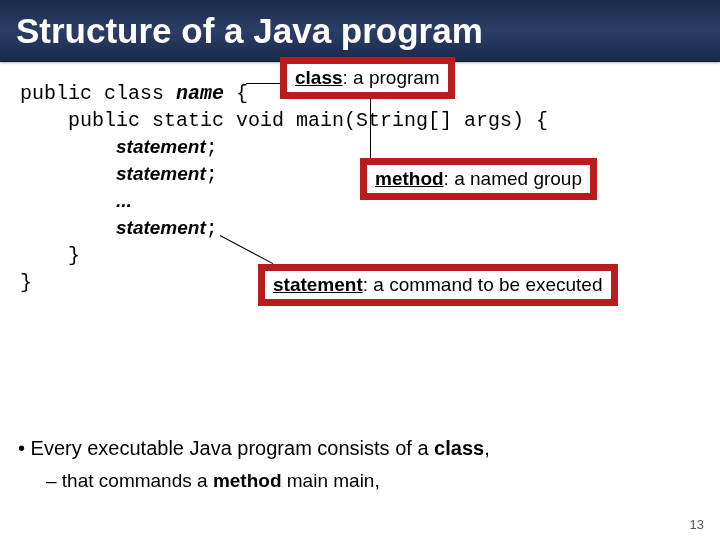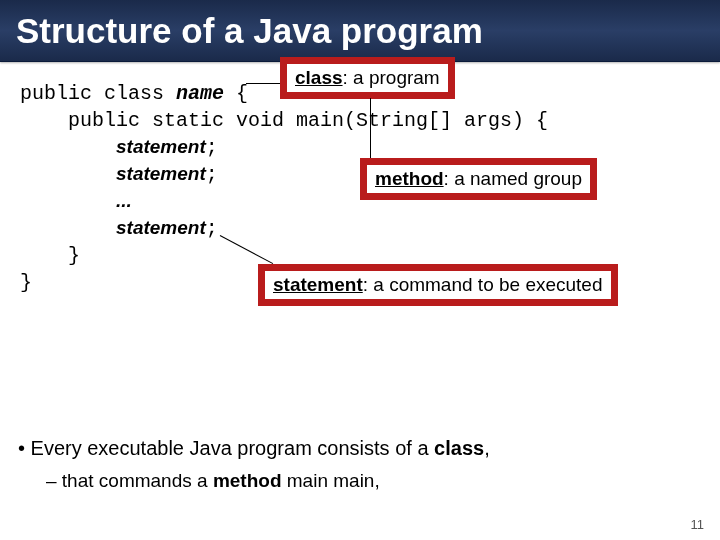--- a/index.html
+++ b/index.html
@@ -115,13 +115,13 @@
 
 <div class="bullets">
   <div class="b1">
     <span>• Every executable Java program consists of a </span><b>class</b><span>,</span>
   </div>
   <div class="b2">
     <span>– that commands a </span><b>method</b><span> main </span><span class="mono">main</span><span>,</span>
   </div>
 </div>
 
-<div class="pagenum">11</div>
+<div class="pagenum">13</div>
 
 </body></html>

